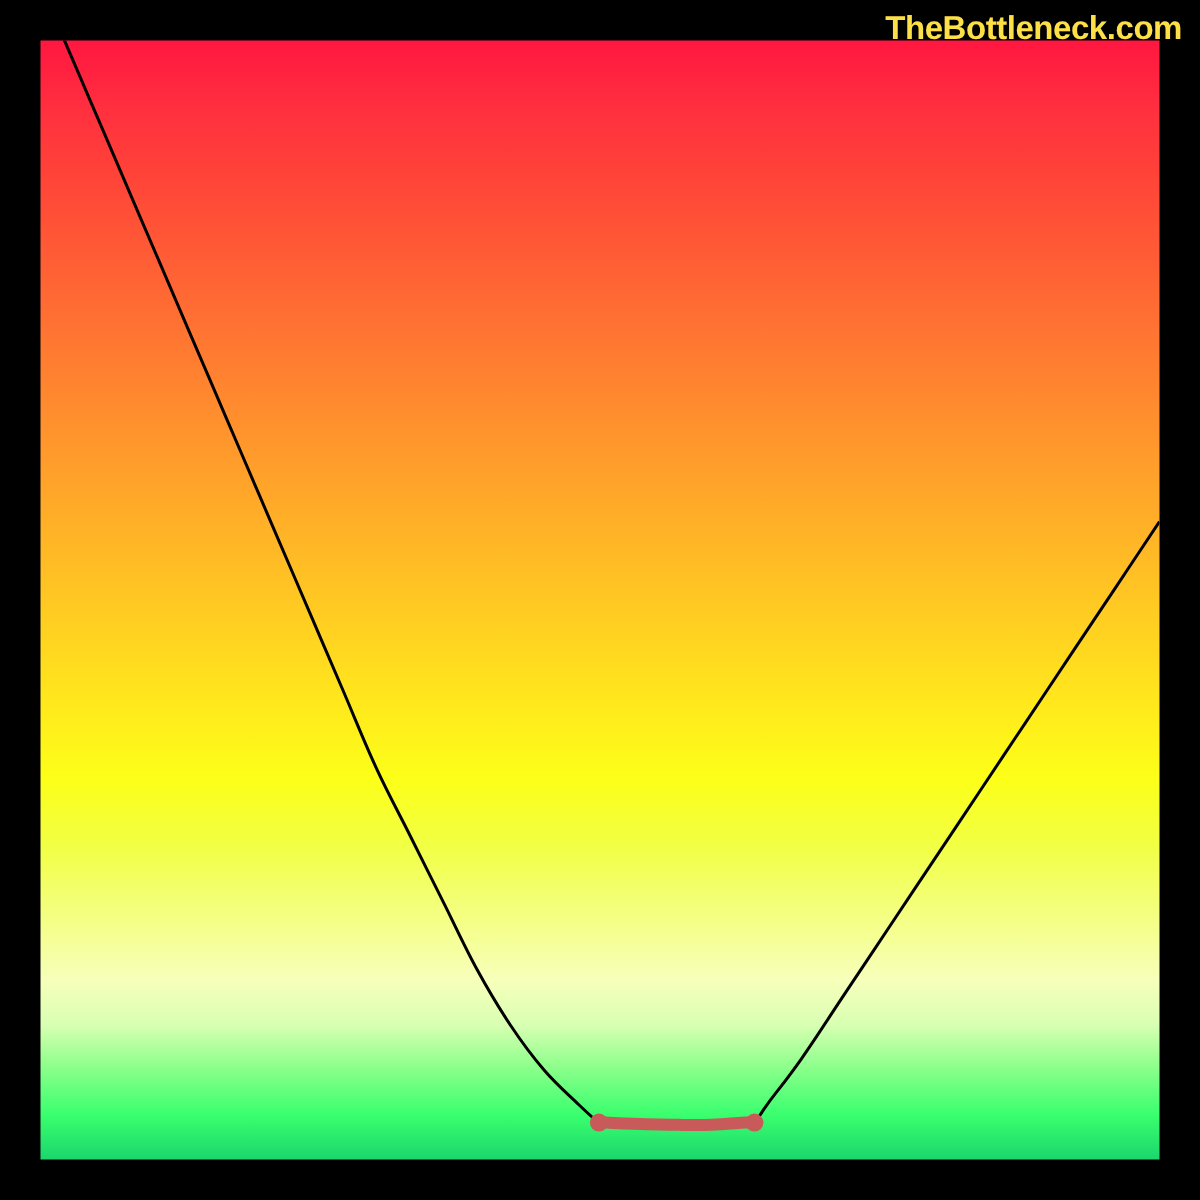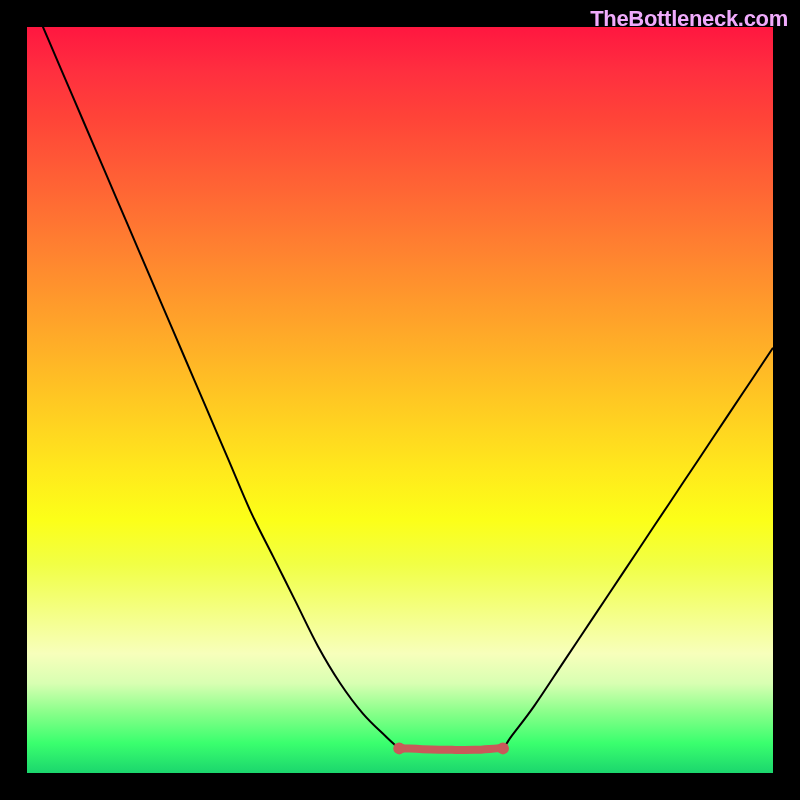--- a/index.html
+++ b/index.html
@@ -20,21 +20,21 @@
       #ffeb1c 60%,
       #fcff18 66%,
       #f1ff45 72%,
       #f4ff80 78%,
       #f7ffbb 84%,
       #d8ffb2 88%,
       #87ff89 92%,
       #3aff6e 96%,
       #1bd66d 100%); }
     .curve-layer { position: absolute; left: 0; top: 0; width: 100%; height: 100%; pointer-events: none; }
-    .watermark { position: absolute; top: 6px; right: 12px; font-family: Arial, sans-serif; font-size: 22px; font-weight: bold; color: #f0abfc; letter-spacing: -0.3px; }
+    .watermark { position: absolute; top: 6px; right: 12px; font-family: Arial, sans-serif; font-size: 22px; font-weight: bold; color: #fde047; letter-spacing: -0.3px; }
   </style>
 </head>
 <body>
 
 <div class="chart-container">
   <div class="plot-area">
     <div class="gradient-bg"></div>
     <svg class="curve-layer" viewBox="0 0 746 746" preserveAspectRatio="none">
       <path id="curve-main" fill="none" stroke="#000" stroke-width="2" d="M 0.00 -37.30 C 4.03 -27.90, 14.32 -3.88, 22.38 14.92 C 30.44 33.72, 36.70 48.34, 44.76 67.14 C 52.82 85.94, 59.08 100.56, 67.14 119.36 C 75.20 138.16, 81.46 152.78, 89.52 171.58 C 97.58 190.38, 103.84 205.00, 111.90 223.80 C 119.96 242.60, 126.22 257.22, 134.28 276.02 C 142.34 294.82, 148.60 309.44, 156.66 328.24 C 164.72 347.04, 170.98 361.66, 179.04 380.46 C 187.10 399.26, 193.36 413.88, 201.42 432.68 C 209.48 451.48, 215.74 467.44, 223.80 484.90 C 231.86 502.36, 238.12 513.55, 246.18 529.66 C 254.24 545.77, 260.50 558.31, 268.56 574.42 C 276.62 590.53, 282.88 604.41, 290.94 619.18 C 299.00 633.95, 305.26 644.39, 313.32 656.48 C 321.38 668.57, 327.64 676.92, 335.70 686.32 C 343.76 695.72, 351.50 702.39, 358.08 708.70 C 364.66 715.01, 368.90 719.10, 372.25 721.38 C 375.61 723.66, 372.57 721.25, 376.73 721.38 C 380.89 721.52, 386.65 721.86, 395.38 722.13 C 404.11 722.40, 415.82 722.74, 425.22 722.87 C 434.62 723.01, 439.54 723.14, 447.60 722.87 C 455.66 722.61, 464.88 721.65, 469.98 721.38 C 475.08 721.11, 473.26 723.66, 475.95 721.38 C 478.63 719.10, 479.26 716.35, 484.90 708.70 C 490.54 701.05, 497.88 692.29, 507.28 678.86 C 516.68 665.43, 526.38 650.21, 537.12 634.10 C 547.86 617.99, 556.22 605.45, 566.96 589.34 C 577.70 573.23, 586.06 560.69, 596.80 544.58 C 607.54 528.47, 615.90 515.93, 626.64 499.82 C 637.38 483.71, 645.74 471.17, 656.48 455.06 C 667.22 438.95, 675.58 426.41, 686.32 410.30 C 697.06 394.19, 705.42 381.65, 716.16 365.54 C 726.90 349.43, 740.63 328.84, 746.00 320.78"></path>
       <path id="curve-flat" fill="none" stroke="#c85a5a" stroke-width="8" stroke-linecap="round" d="M 372.25 721.38 C 373.06 721.38, 372.57 721.25, 376.73 721.38 C 380.89 721.52, 386.65 721.86, 395.38 722.13 C 404.11 722.40, 415.82 722.74, 425.22 722.87 C 434.62 723.01, 439.54 723.14, 447.60 722.87 C 455.66 722.61, 464.88 721.65, 469.98 721.38 C 475.08 721.11, 474.87 721.38, 475.95 721.38"></path>

